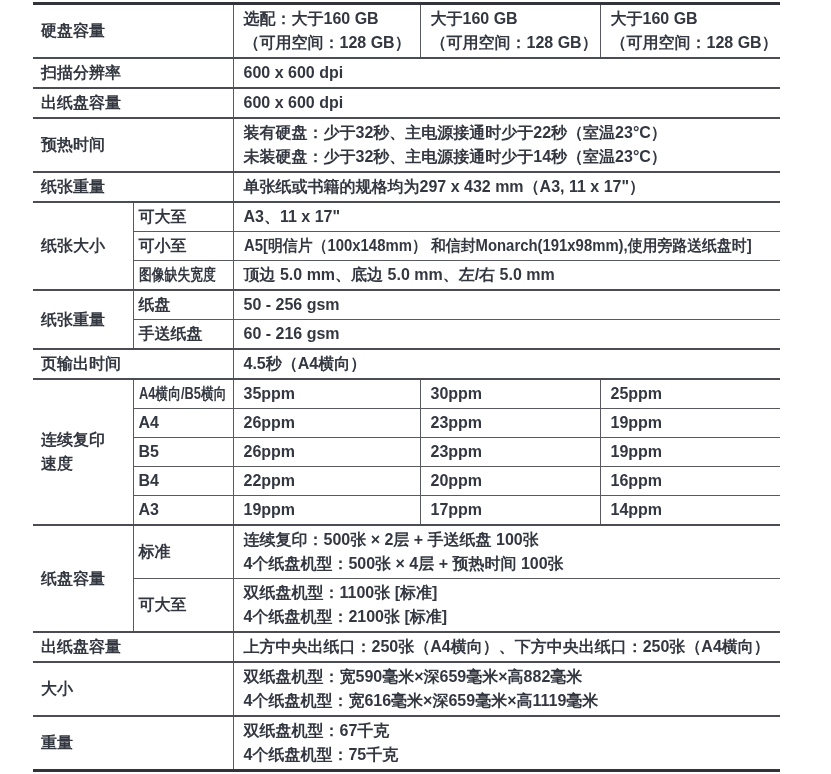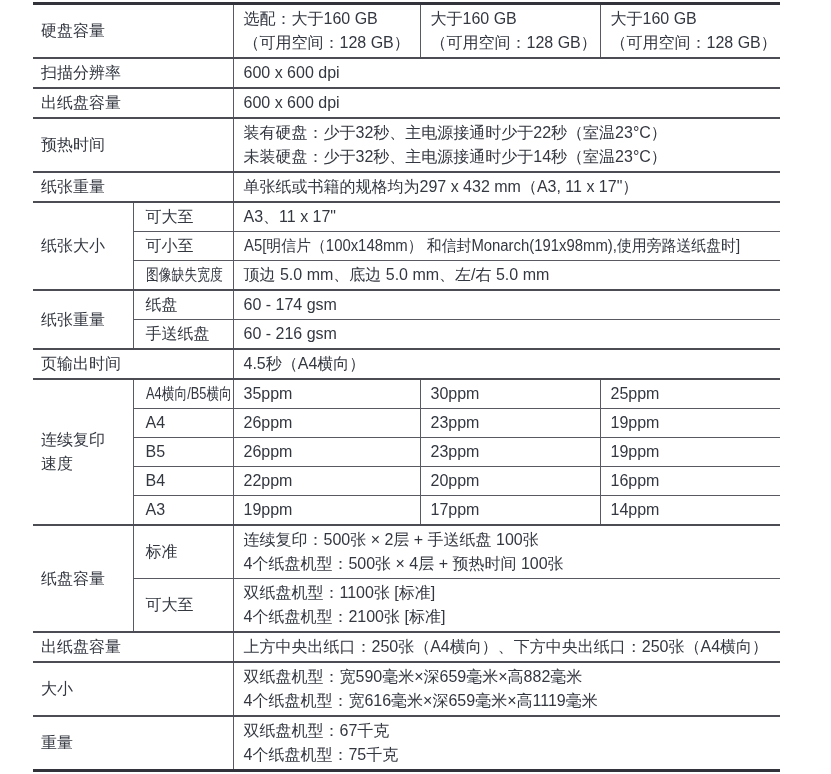--- a/index.html
+++ b/index.html
@@ -7,35 +7,35 @@
     --line:#595a61;
     --line-sec:#4c4d54;
     --line-heavy:#33343b;
   }
   html,body{margin:0;padding:0;}
   body{
     width:831px;height:774px;background:#ffffff;
     font-family:"Liberation Sans","DejaVu Sans",sans-serif;
     color:var(--text);position:relative;
   }
-  .wrap{position:absolute;left:33px;top:2px;}
+  .wrap{position:absolute;left:33px;top:2px;font-weight:bold;}
   table{
     border-collapse:collapse;table-layout:fixed;width:747px;
     border-top:3px solid var(--line-heavy);
     border-bottom:3px solid var(--line-heavy);
   }
   td{
     border-top:1px solid var(--line);
     border-left:1px solid var(--line);
     font-size:16px;vertical-align:middle;
     padding:2px 6px 2px 10px;overflow:hidden;
   }
   tr.sec > td{border-top:2px solid var(--line-sec);}
   td.lab,td.lab2{border-left:none;padding-left:8px;}
-  td.sub{padding-left:12px;}
+  td.sub{padding-left:5px;}
   .ln{line-height:24px;white-space:nowrap;}
   td.sqz80 .ln{transform:scaleX(0.80);transform-origin:0 50%;}
   td.sqz93 .ln{transform:scaleX(0.93);transform-origin:0 50%;}
 </style>
 </head>
 <body>
 
 <div class="wrap">
   <table>
     <colgroup>
@@ -124,21 +124,21 @@
           </td>
         </tr>
         <tr class="sec">
           <td rowspan="2" class="lab">
             <div class="ln">纸张重量</div>
           </td>
           <td class="sub">
             <div class="ln">纸盘</div>
           </td>
           <td colspan="3" class="val">
-            <div class="ln">60 - 174 gsm</div>
+            <div class="ln">50 - 256 gsm</div>
           </td>
         </tr>
         <tr>
           <td class="sub">
             <div class="ln">手送纸盘</div>
           </td>
           <td colspan="3" class="val">
             <div class="ln">60 - 216 gsm</div>
           </td>
         </tr>

